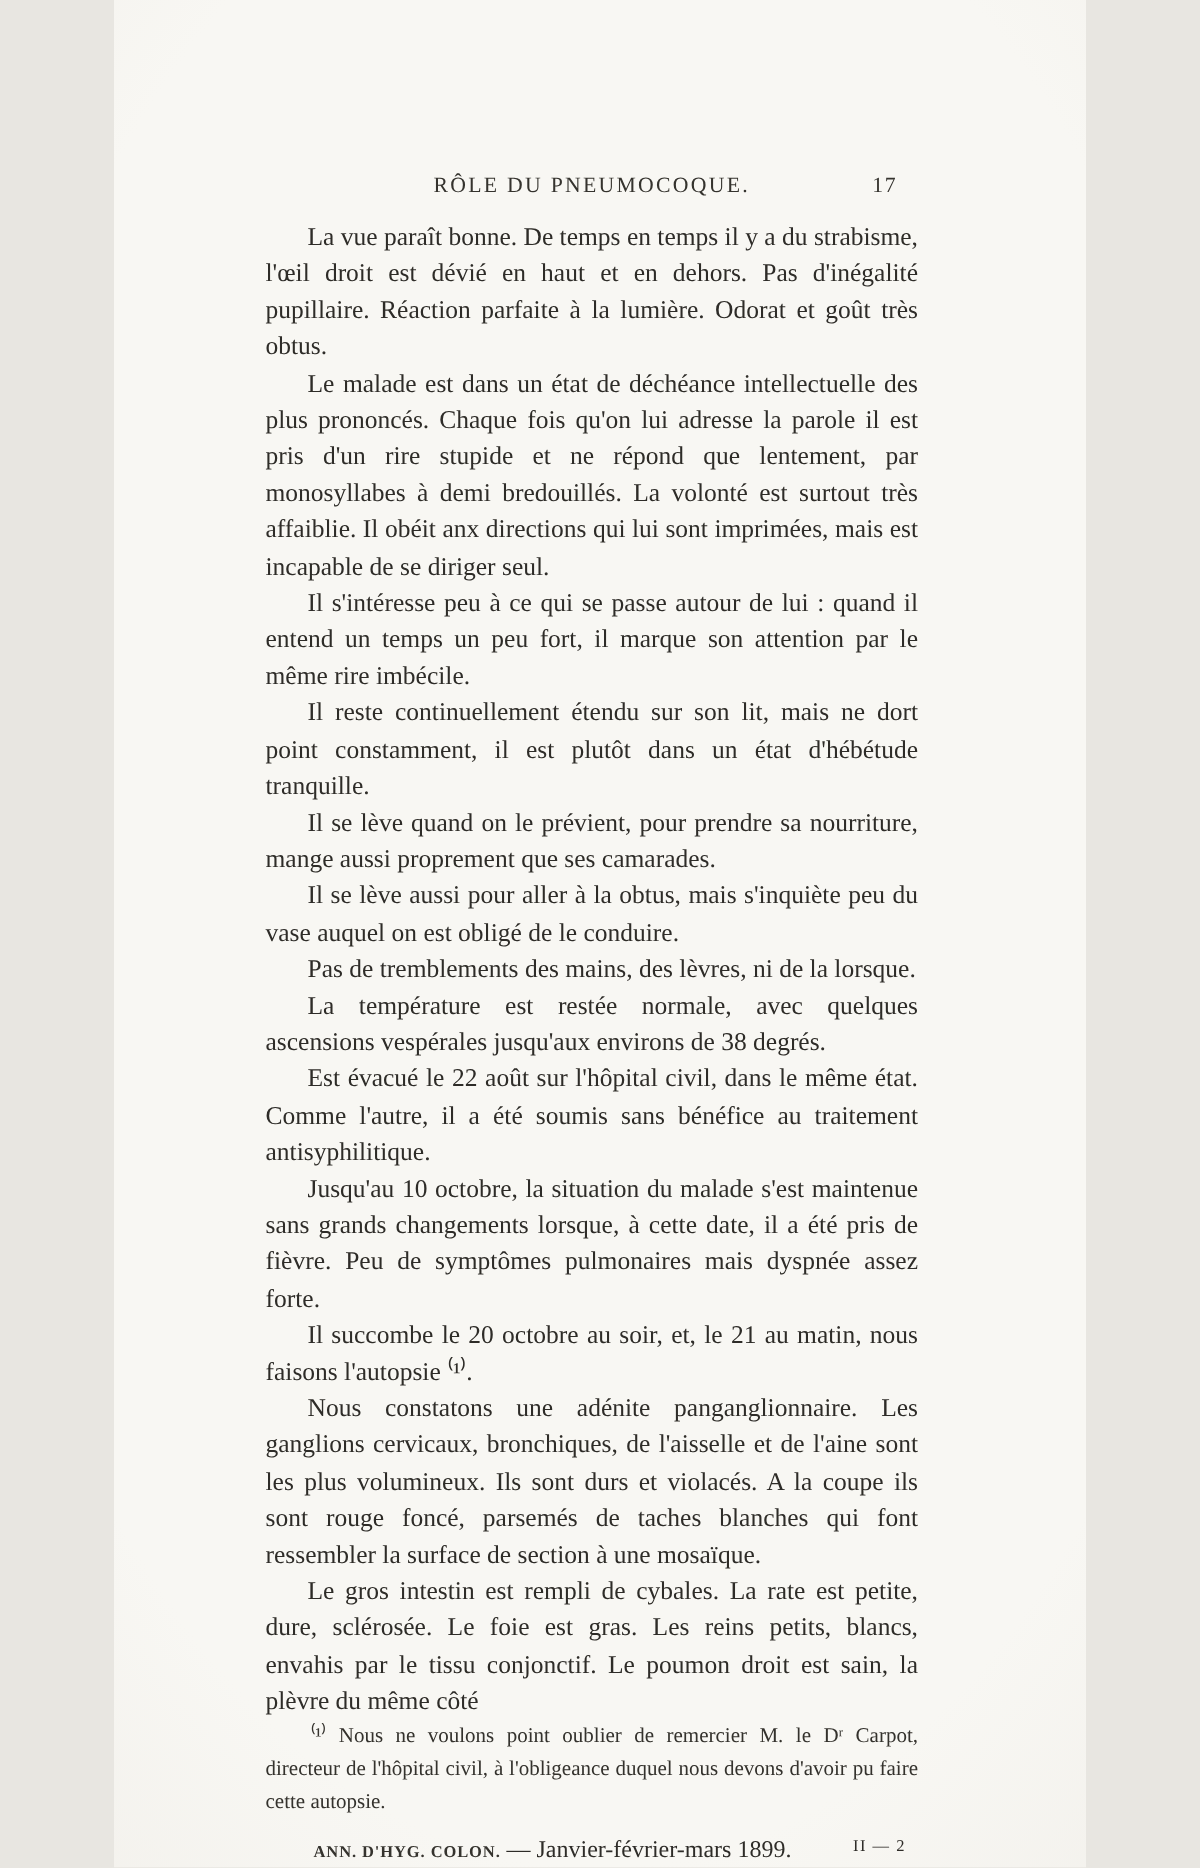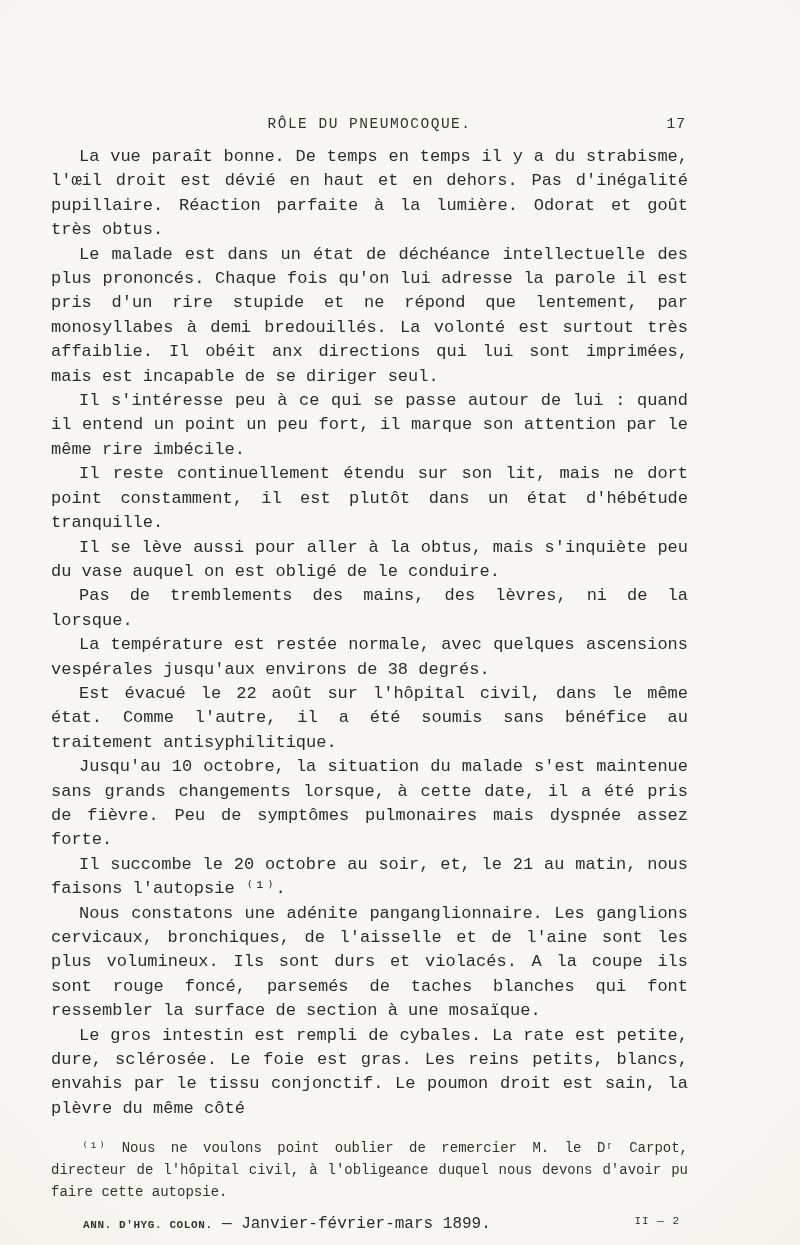--- a/index.html
+++ b/index.html
@@ -2,54 +2,53 @@
 <html><head>
 <meta charset="utf-8">
 <style>
   html, body {
     margin: 0;
     padding: 0;
     background: #e8e6e1;
   }
   .page {
     position: relative;
-    width: 800px;
+    width: 648px;
     height: 1245px;
     margin: 0 auto;
     background: radial-gradient(120% 100% at 50% 45%, #f8f7f3 55%, #ebe8e2 100%);
     color: #2e2c28;
-    font-family: Liberation Mono, monospace;
+    font-family: Liberation Serif, serif;
     box-sizing: border-box;
-    padding: 116px 112px 0 51px;
+    padding: 116px 112px 0 101px;
     overflow: hidden;
   }
   .running-head {
     position: relative;
     text-align: center;
     font-size: 14.5px;
     letter-spacing: 1.5px;
     color: #35332e;
     margin-bottom: 13px;
   }
   .running-head .folio {
     position: absolute;
-    right: 2px;
+    right: 14px;
     top: 0;
     letter-spacing: 1px;
   }
   .body-text p {
     margin: 0;
     font-size: 17px;
     line-height: 24.4px;
     text-align: justify;
     text-indent: 28px;
     color: #2e2c28;
   }
   .footnote {
-    margin-top: 16px;
     font-size: 14px;
     line-height: 22px;
     text-align: justify;
     color: #34322d;
   }
   .footnote p {
     margin: 0;
     text-indent: 30px;
   }
   .colophon {
@@ -81,22 +80,23 @@
 <div class="page">
 
   <div class="running-head">
     <span>RÔLE DU PNEUMOCOQUE.</span>
     <span class="folio">17</span>
   </div>
 
   <div class="body-text">
     <p>La vue paraît bonne. De temps en temps il y a du strabisme, l'œil droit est dévié en haut et en dehors. Pas d'inégalité pupillaire. Réaction parfaite à la lumière. Odorat et goût très obtus.</p>
     <p>Le malade est dans un état de déchéance intellectuelle des plus prononcés. Chaque fois qu'on lui adresse la parole il est pris d'un rire stupide et ne répond que lentement, par monosyllabes à demi bredouillés. La volonté est surtout très affaiblie. Il obéit anx directions qui lui sont imprimées, mais est incapable de se diriger seul.</p>
-    <p>Il s'intéresse peu à ce qui se passe autour de lui : quand il entend un point un peu fort, il marque son attention par le même rire imbécile.</p>
+    <p>Il s'intéresse peu à ce qui se passe autour de lui : quand il entend un temps un peu fort, il marque son attention par le même rire imbécile.</p>
     <p>Il reste continuellement étendu sur son lit, mais ne dort point constamment, il est plutôt dans un état d'hébétude tranquille.</p>
+    <p>Il se lève quand on le prévient, pour prendre sa nourriture, mange aussi proprement que ses camarades.</p>
     <p>Il se lève aussi pour aller à la obtus, mais s'inquiète peu du vase auquel on est obligé de le conduire.</p>
     <p>Pas de tremblements des mains, des lèvres, ni de la lorsque.</p>
     <p>La température est restée normale, avec quelques ascensions vespérales jusqu'aux environs de 38 degrés.</p>
     <p>Est évacué le 22 août sur l'hôpital civil, dans le même état. Comme l'autre, il a été soumis sans bénéfice au traitement antisyphilitique.</p>
     <p>Jusqu'au 10 octobre, la situation du malade s'est maintenue sans grands changements lorsque, à cette date, il a été pris de fièvre. Peu de symptômes pulmonaires mais dyspnée assez forte.</p>
     <p>Il succombe le 20 octobre au soir, et, le 21 au matin, nous faisons l'autopsie ⁽¹⁾.</p>
     <p>Nous constatons une adénite panganglionnaire. Les ganglions cervicaux, bronchiques, de l'aisselle et de l'aine sont les plus volumineux. Ils sont durs et violacés. A la coupe ils sont rouge foncé, parsemés de taches blanches qui font ressembler la surface de section à une mosaïque.</p>
     <p>Le gros intestin est rempli de cybales. La rate est petite, dure, sclérosée. Le foie est gras. Les reins petits, blancs, envahis par le tissu conjonctif. Le poumon droit est sain, la plèvre du même côté</p>
   </div>
 

